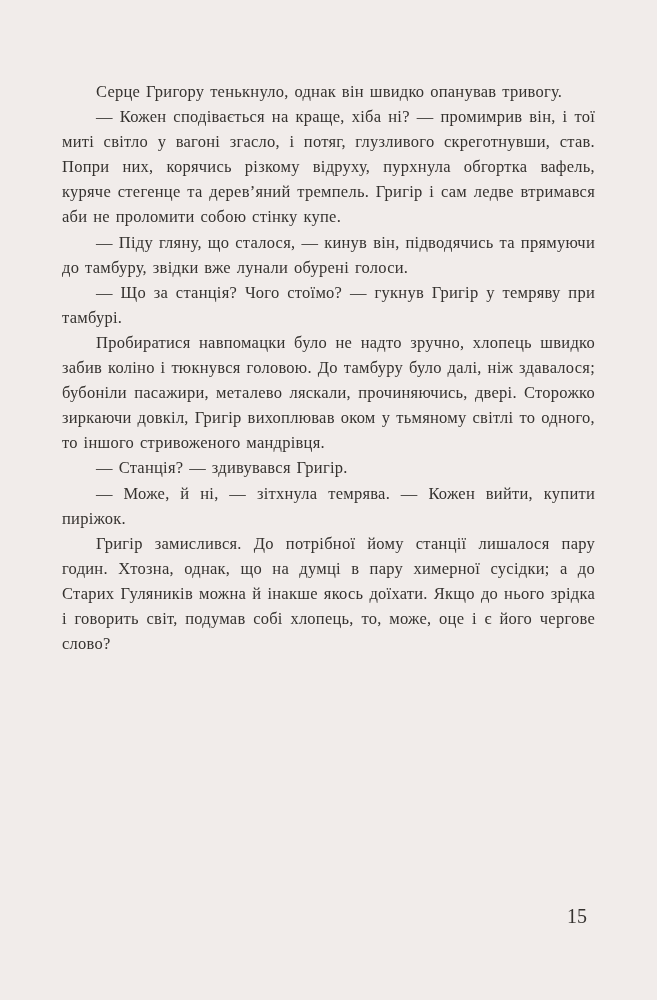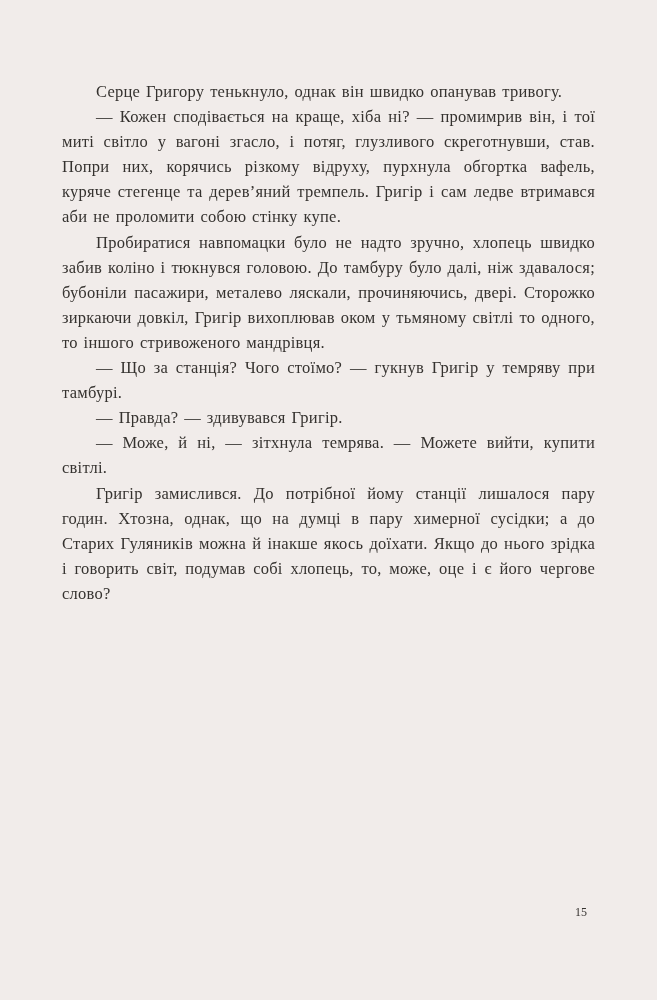--- a/index.html
+++ b/index.html
@@ -31,31 +31,32 @@
     line-height: 25.1px;
     text-align: justify;
     text-indent: 34px;
     letter-spacing: 0.25px;
     word-spacing: 1.5px;
   }
   .page-number {
     position: absolute;
     right: 70px;
     top: 905px;
-    font-size: 12px;
+    font-size: 20px;
     color: #35322f;
   }
 </style>
 </head>
 <body>
 
 <div class="page">
   <div class="text-block">
     <p>Серце Григору тенькнуло, однак він швидко опанував тривогу.</p>
     <p>— Кожен сподівається на краще, хіба ні? — промимрив він, і тої миті світло у вагоні згасло, і потяг, глузливого скреготнувши, став. Попри них, корячись різкому відруху, пурхнула обгортка вафель, куряче стегенце та дерев’яний тремпель. Григір і сам ледве втримався аби не проломити собою стінку купе.</p>
+    <p>— Піду гляну, що сталося, — кинув він, підводячись та прямуючи до тамбуру, звідки вже лунали обурені голоси.</p>
+    <p>— Що за станція? Чого стоїмо? — гукнув Григір у темряву при тамбурі.</p>
     <p>Пробиратися навпомацки було не надто зручно, хлопець швидко забив коліно і тюкнувся головою. До тамбуру було далі, ніж здавалося; бубоніли пасажири, металево ляскали, прочиняючись, двері. Сторожко зиркаючи довкіл, Григір вихоплював оком у тьмяному світлі то одного, то іншого стривоженого мандрівця.</p>
-    <p>— Що за станція? Чого стоїмо? — гукнув Григір у темряву при тамбурі.</p>
-    <p>— Правда? — здивувався Григір.</p>
-    <p>— Може, й ні, — зітхнула темрява. — Можете вийти, купити світлі.</p>
+    <p>— Станція? — здивувався Григір.</p>
+    <p>— Може, й ні, — зітхнула темрява. — Кожен вийти, купити пиріжок.</p>
     <p>Григір замислився. До потрібної йому станції лишалося пару годин. Хтозна, однак, що на думці в пару химерної сусідки; а до Старих Гуляників можна й інакше якось доїхати. Якщо до нього зрідка і говорить світ, подумав собі хлопець, то, може, оце і є його чергове слово?</p>
   </div>
   <div class="page-number">15</div>
 </div>
 
 </body></html>

